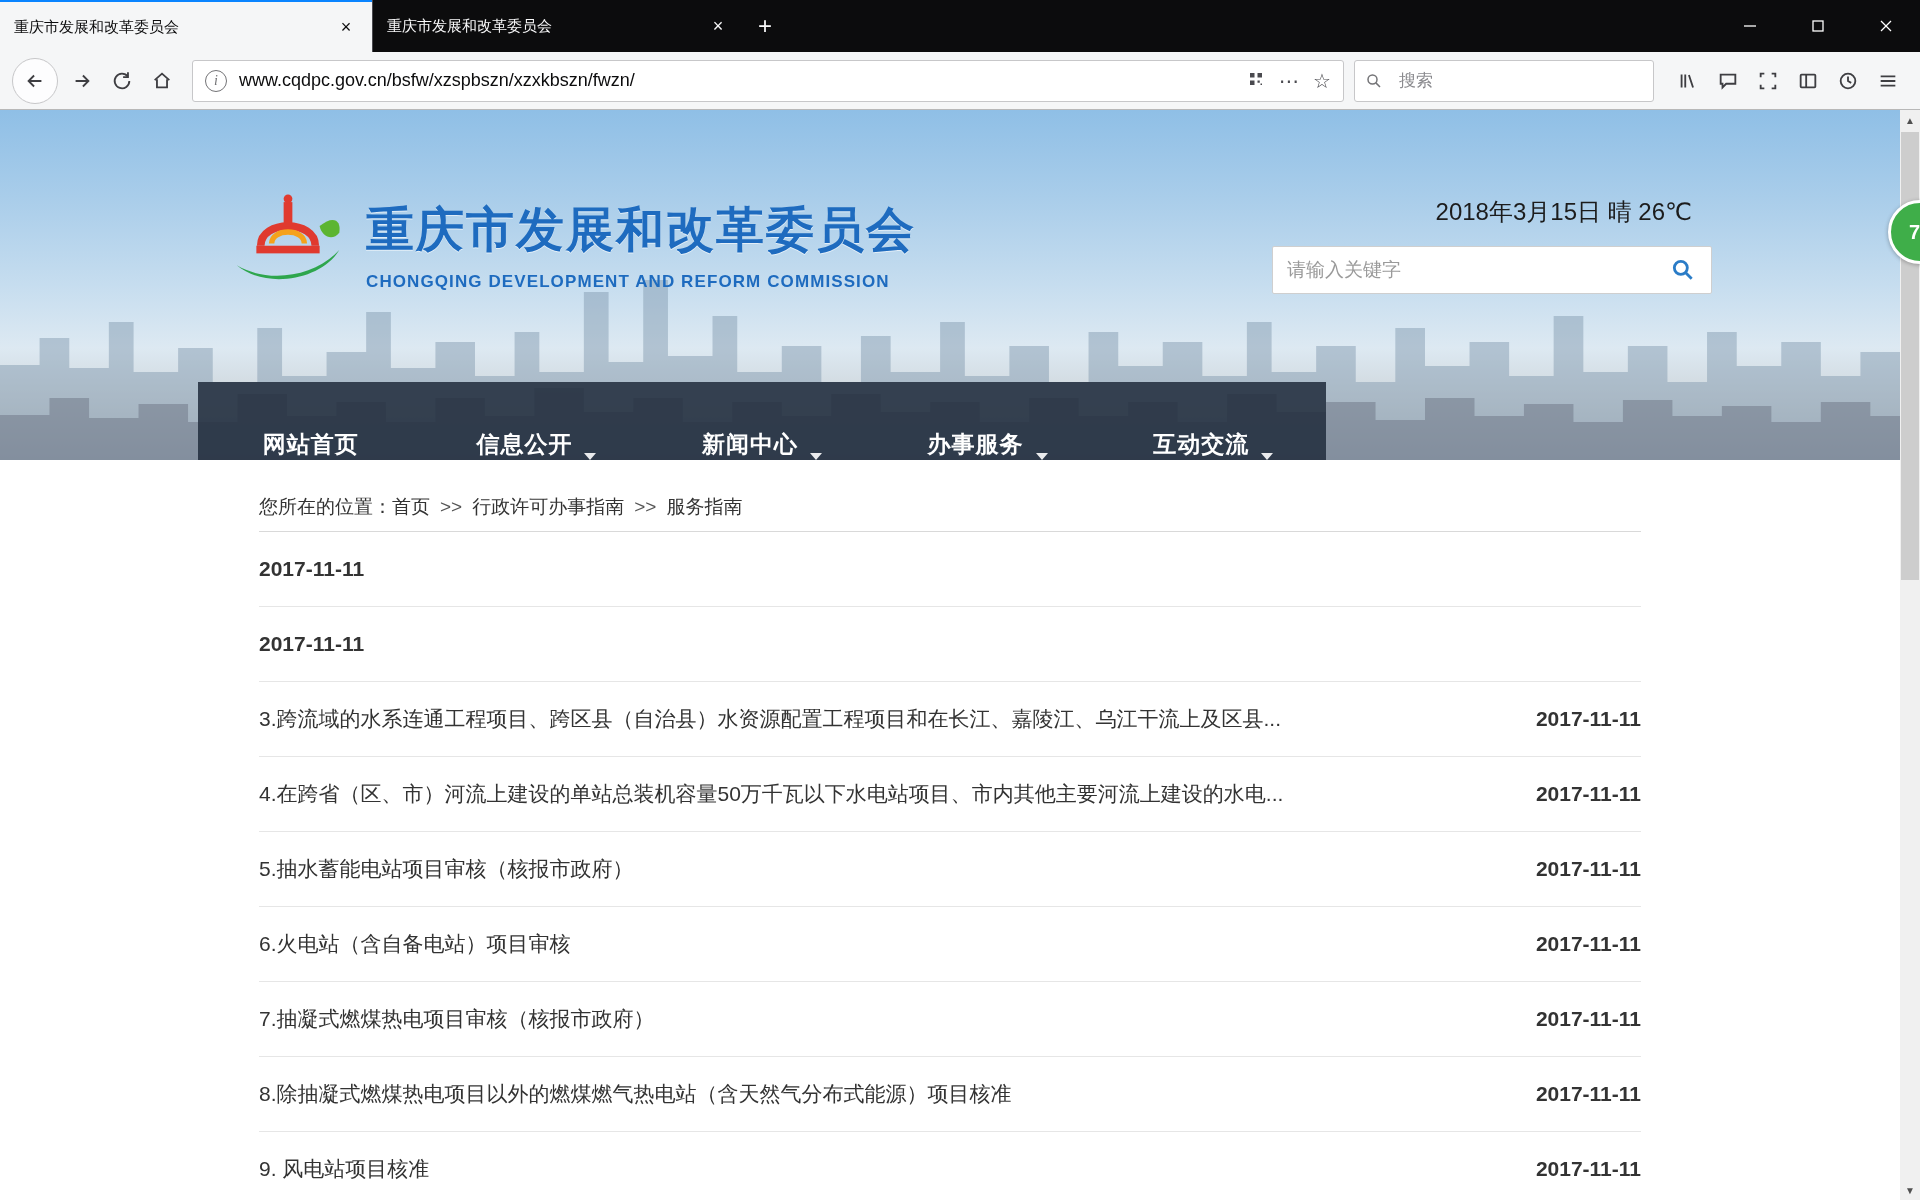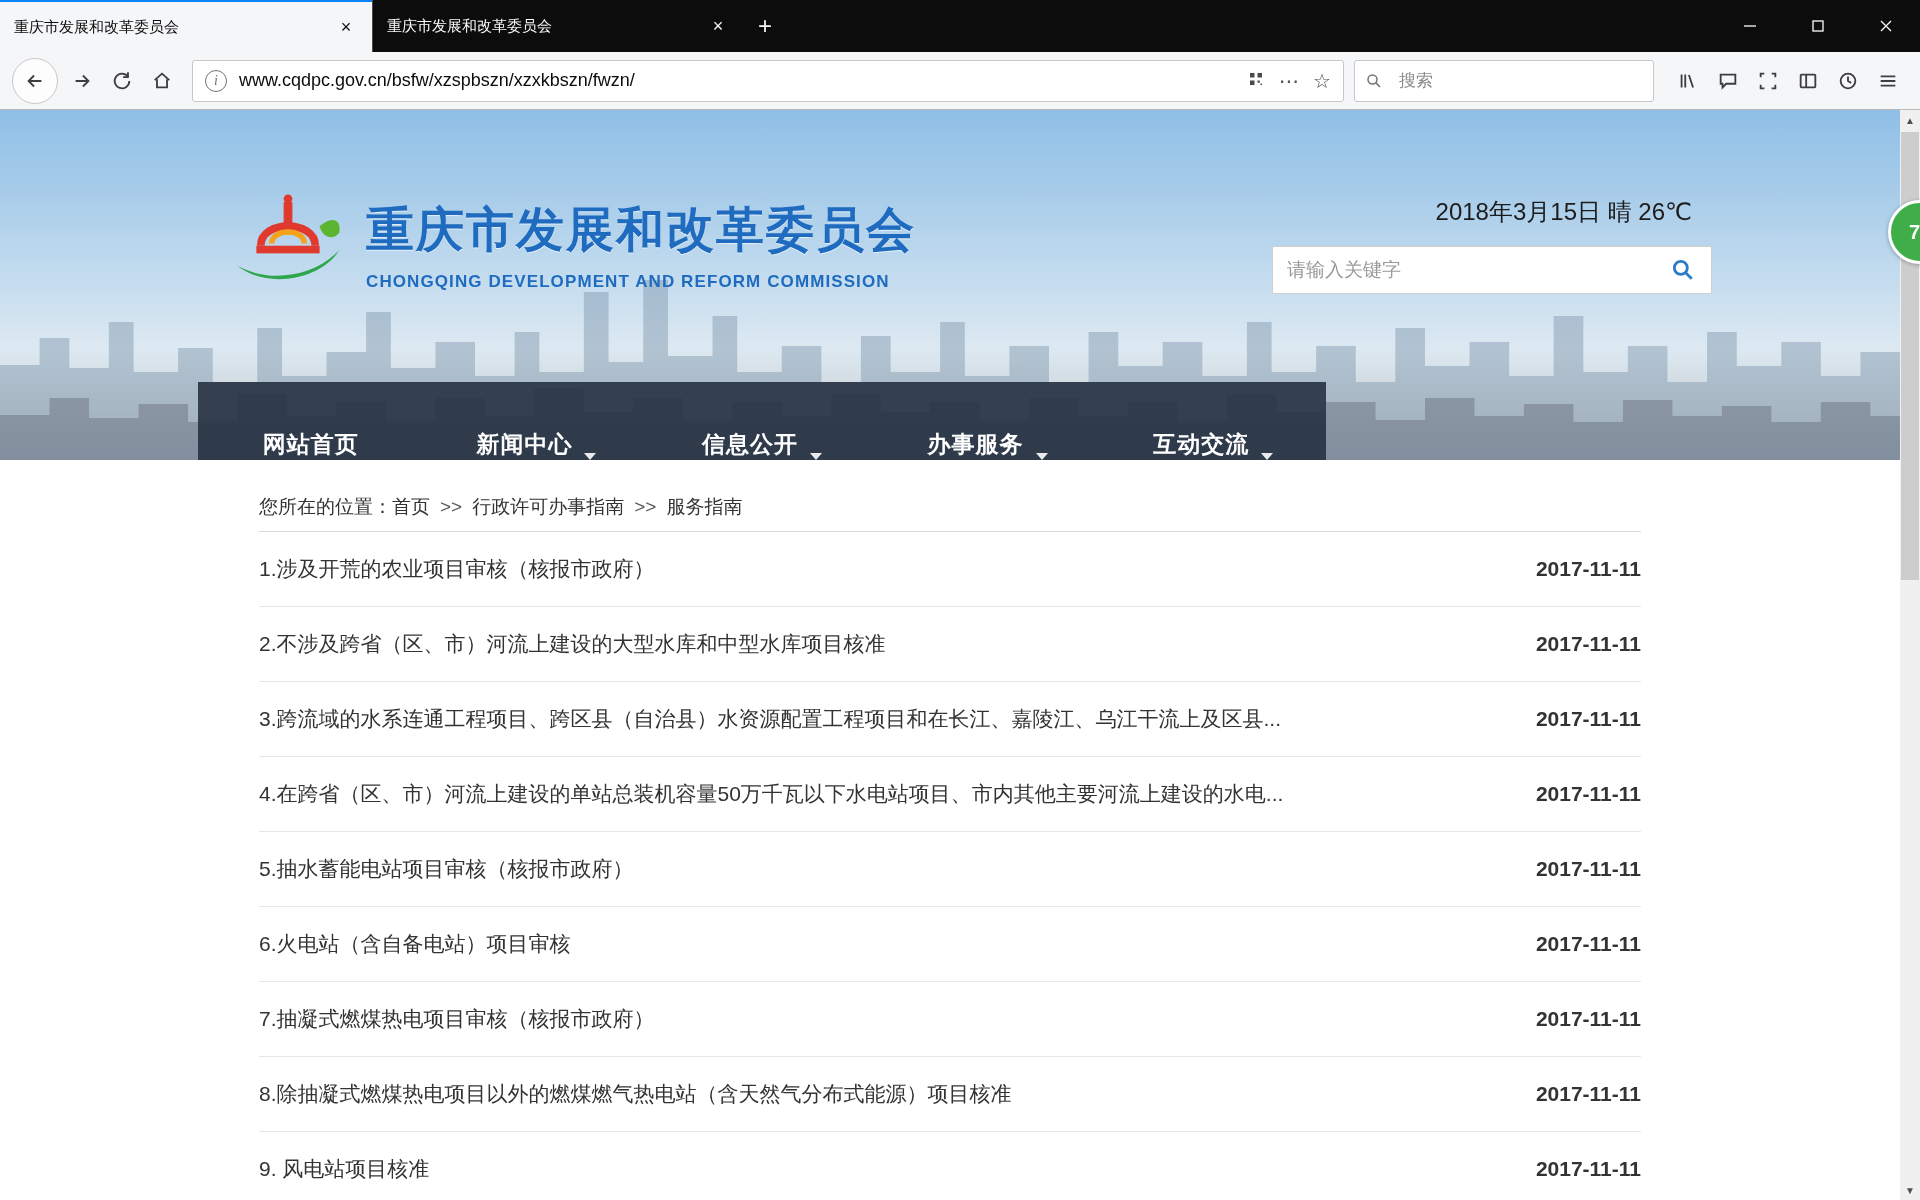--- a/index.html
+++ b/index.html
@@ -237,25 +237,25 @@
             </div>
           </div>
         </div>
 
         <div class="banner-nav">
           <div class="nav-strip">
             <div class="nav-item">
               <span>网站首页</span>
             </div>
             <div class="nav-item">
+              <span>信息公开</span>
+              <span class="caret"></span>
+            </div>
+            <div class="nav-item">
               <span>新闻中心</span>
-              <span class="caret"></span>
-            </div>
-            <div class="nav-item">
-              <span>信息公开</span>
               <span class="caret"></span>
             </div>
             <div class="nav-item">
               <span>办事服务</span>
               <span class="caret"></span>
             </div>
             <div class="nav-item">
               <span>互动交流</span>
               <span class="caret"></span>
             </div>
@@ -263,25 +263,23 @@
         </div>
       </div>
 
       <div class="content">
         <div class="content-inner">
           <div class="breadcrumb">
             <span>您所在的位置：</span><span class="bc-link">首页</span><span class="bc-sep">&gt;&gt;</span><span class="bc-link">行政许可办事指南</span><span class="bc-sep">&gt;&gt;</span><span class="bc-link">服务指南</span>
           </div>
 
           <div class="news-row">
-            <span class="news-title">1.涉及开荒的农业项目审核（核报市政府）</span>
-            <span class="news-date">2017-11-11</span>
-          </div>
-          <div class="news-row">
-            <span class="news-title">2.不涉及跨省（区、市）河流上建设的大型水库和中型水库项目核准</span>
+            <span class="news-date">2017-11-11</span>
+          </div>
+          <div class="news-row">
             <span class="news-date">2017-11-11</span>
           </div>
           <div class="news-row">
             <span class="news-title">3.跨流域的水系连通工程项目、跨区县（自治县）水资源配置工程项目和在长江、嘉陵江、乌江干流上及区县...</span>
             <span class="news-date">2017-11-11</span>
           </div>
           <div class="news-row">
             <span class="news-title">4.在跨省（区、市）河流上建设的单站总装机容量50万千瓦以下水电站项目、市内其他主要河流上建设的水电...</span>
             <span class="news-date">2017-11-11</span>
           </div>

